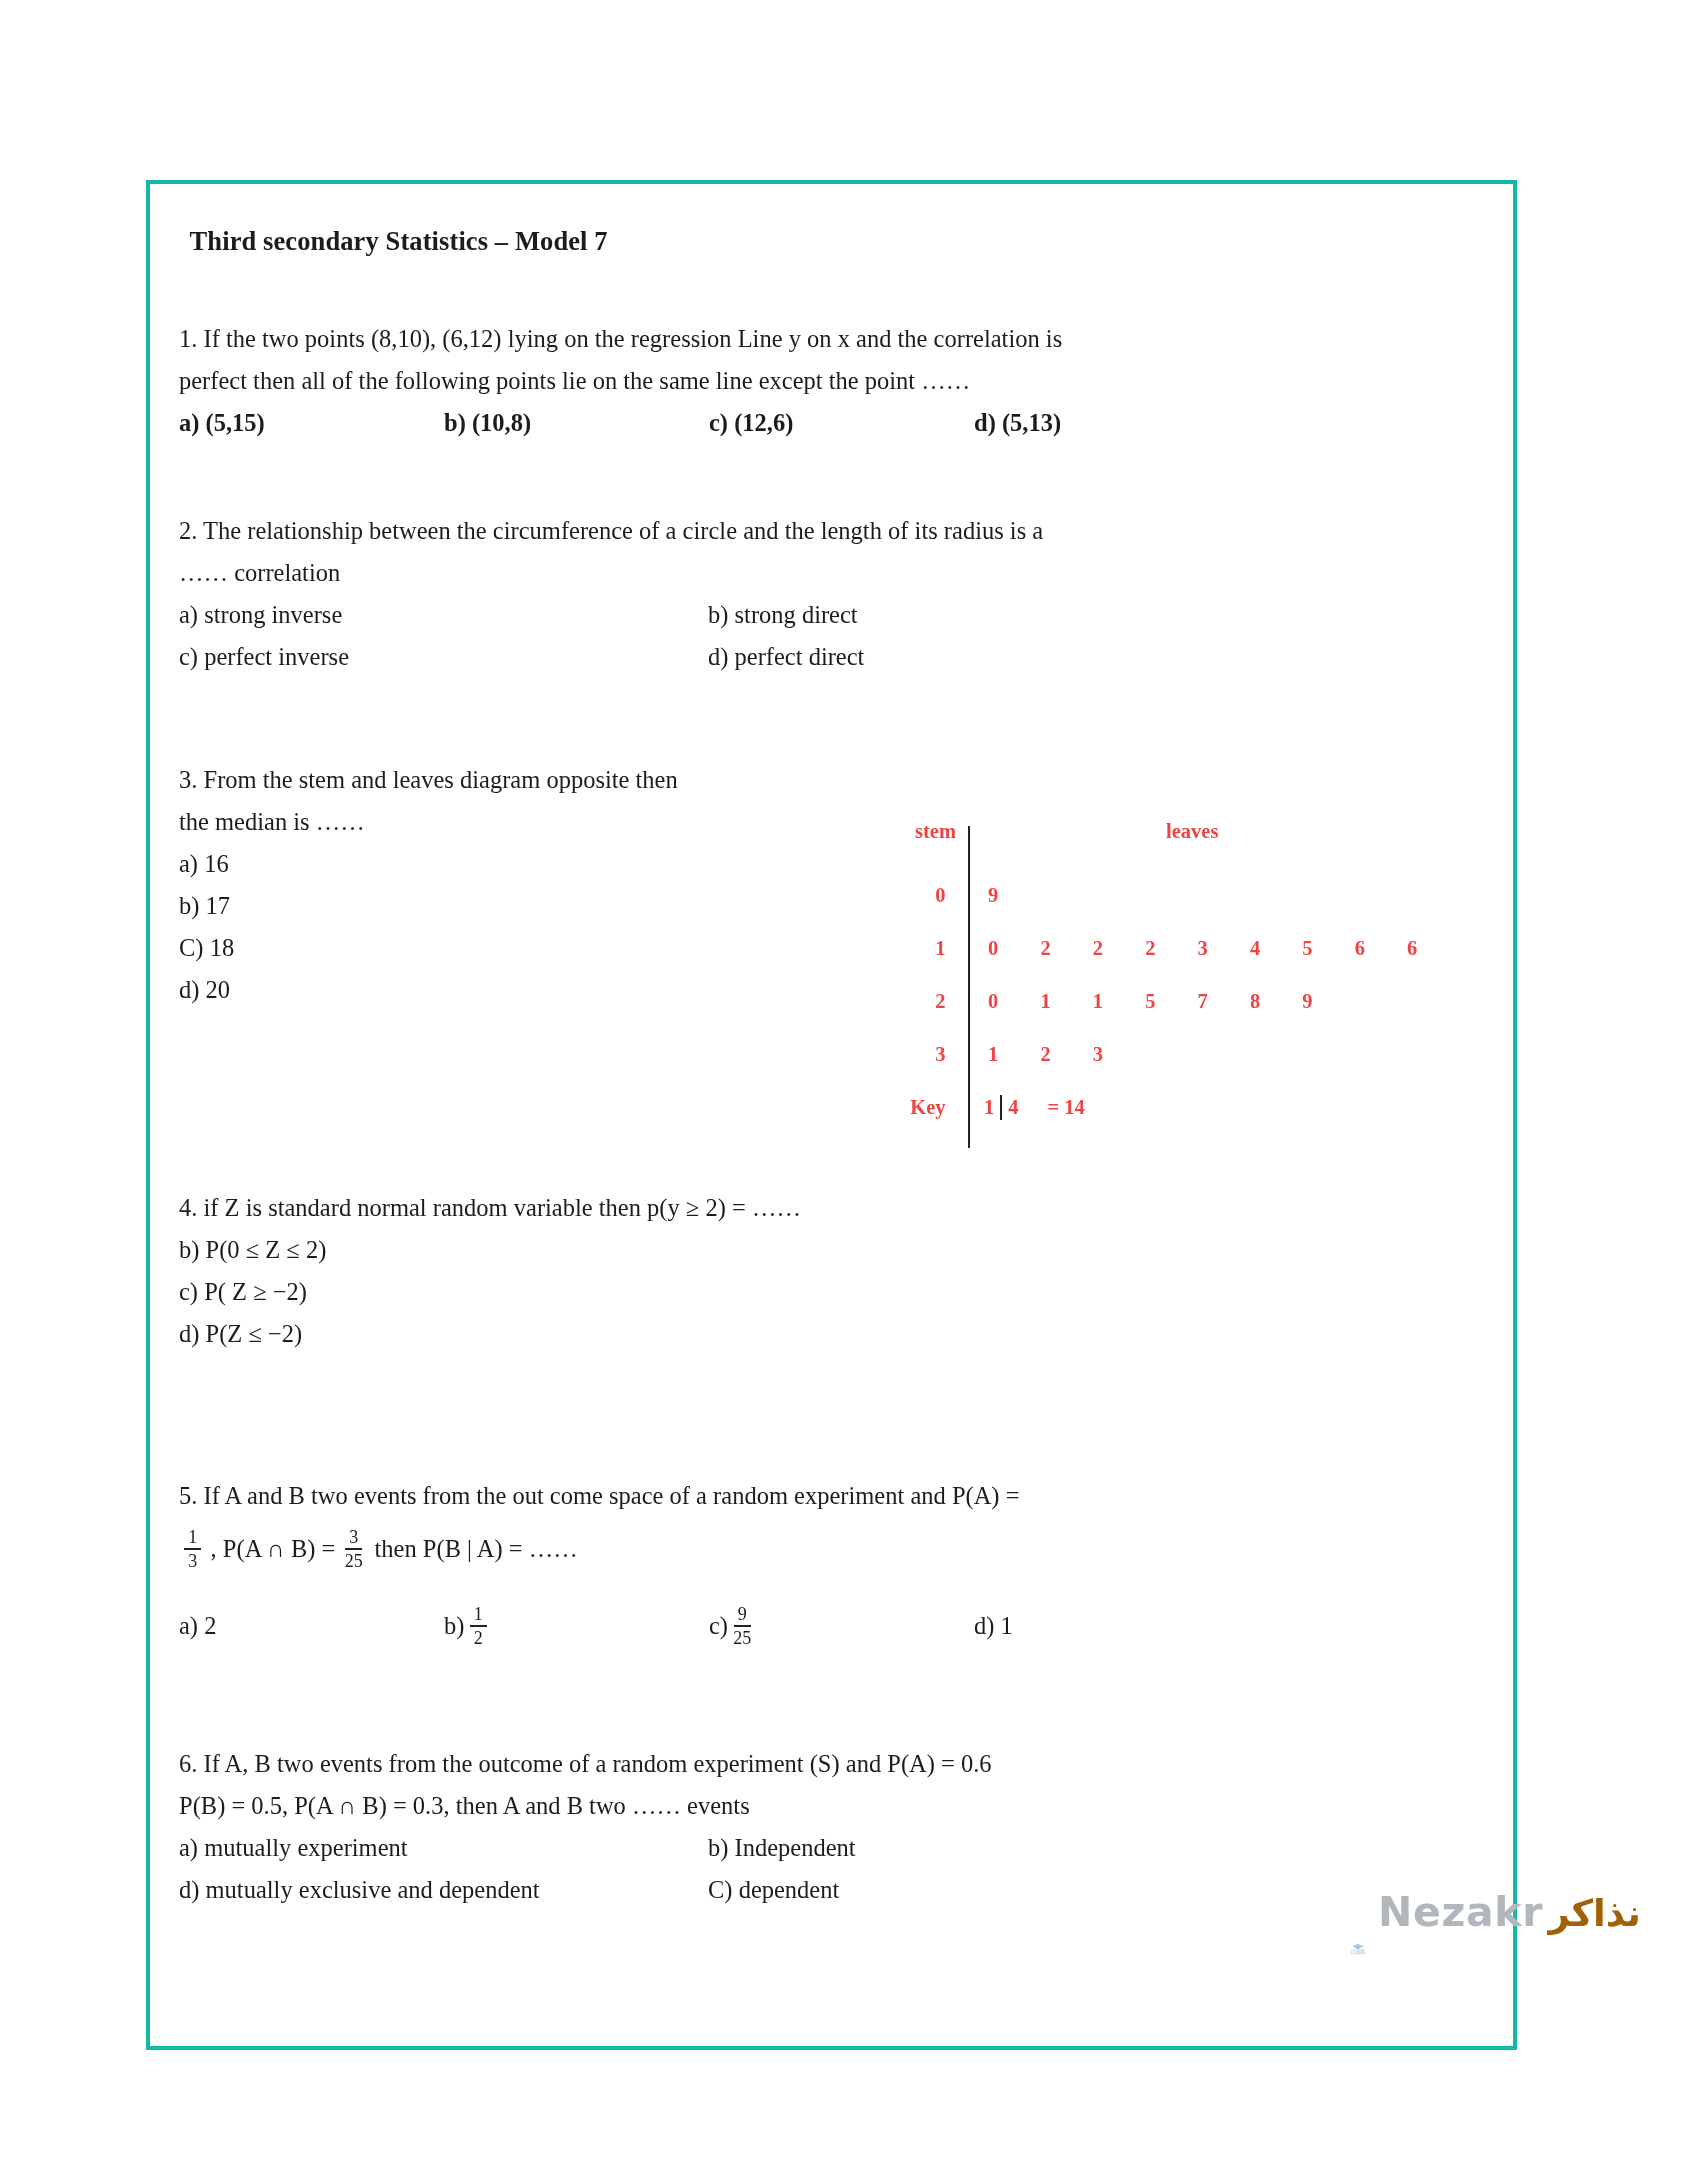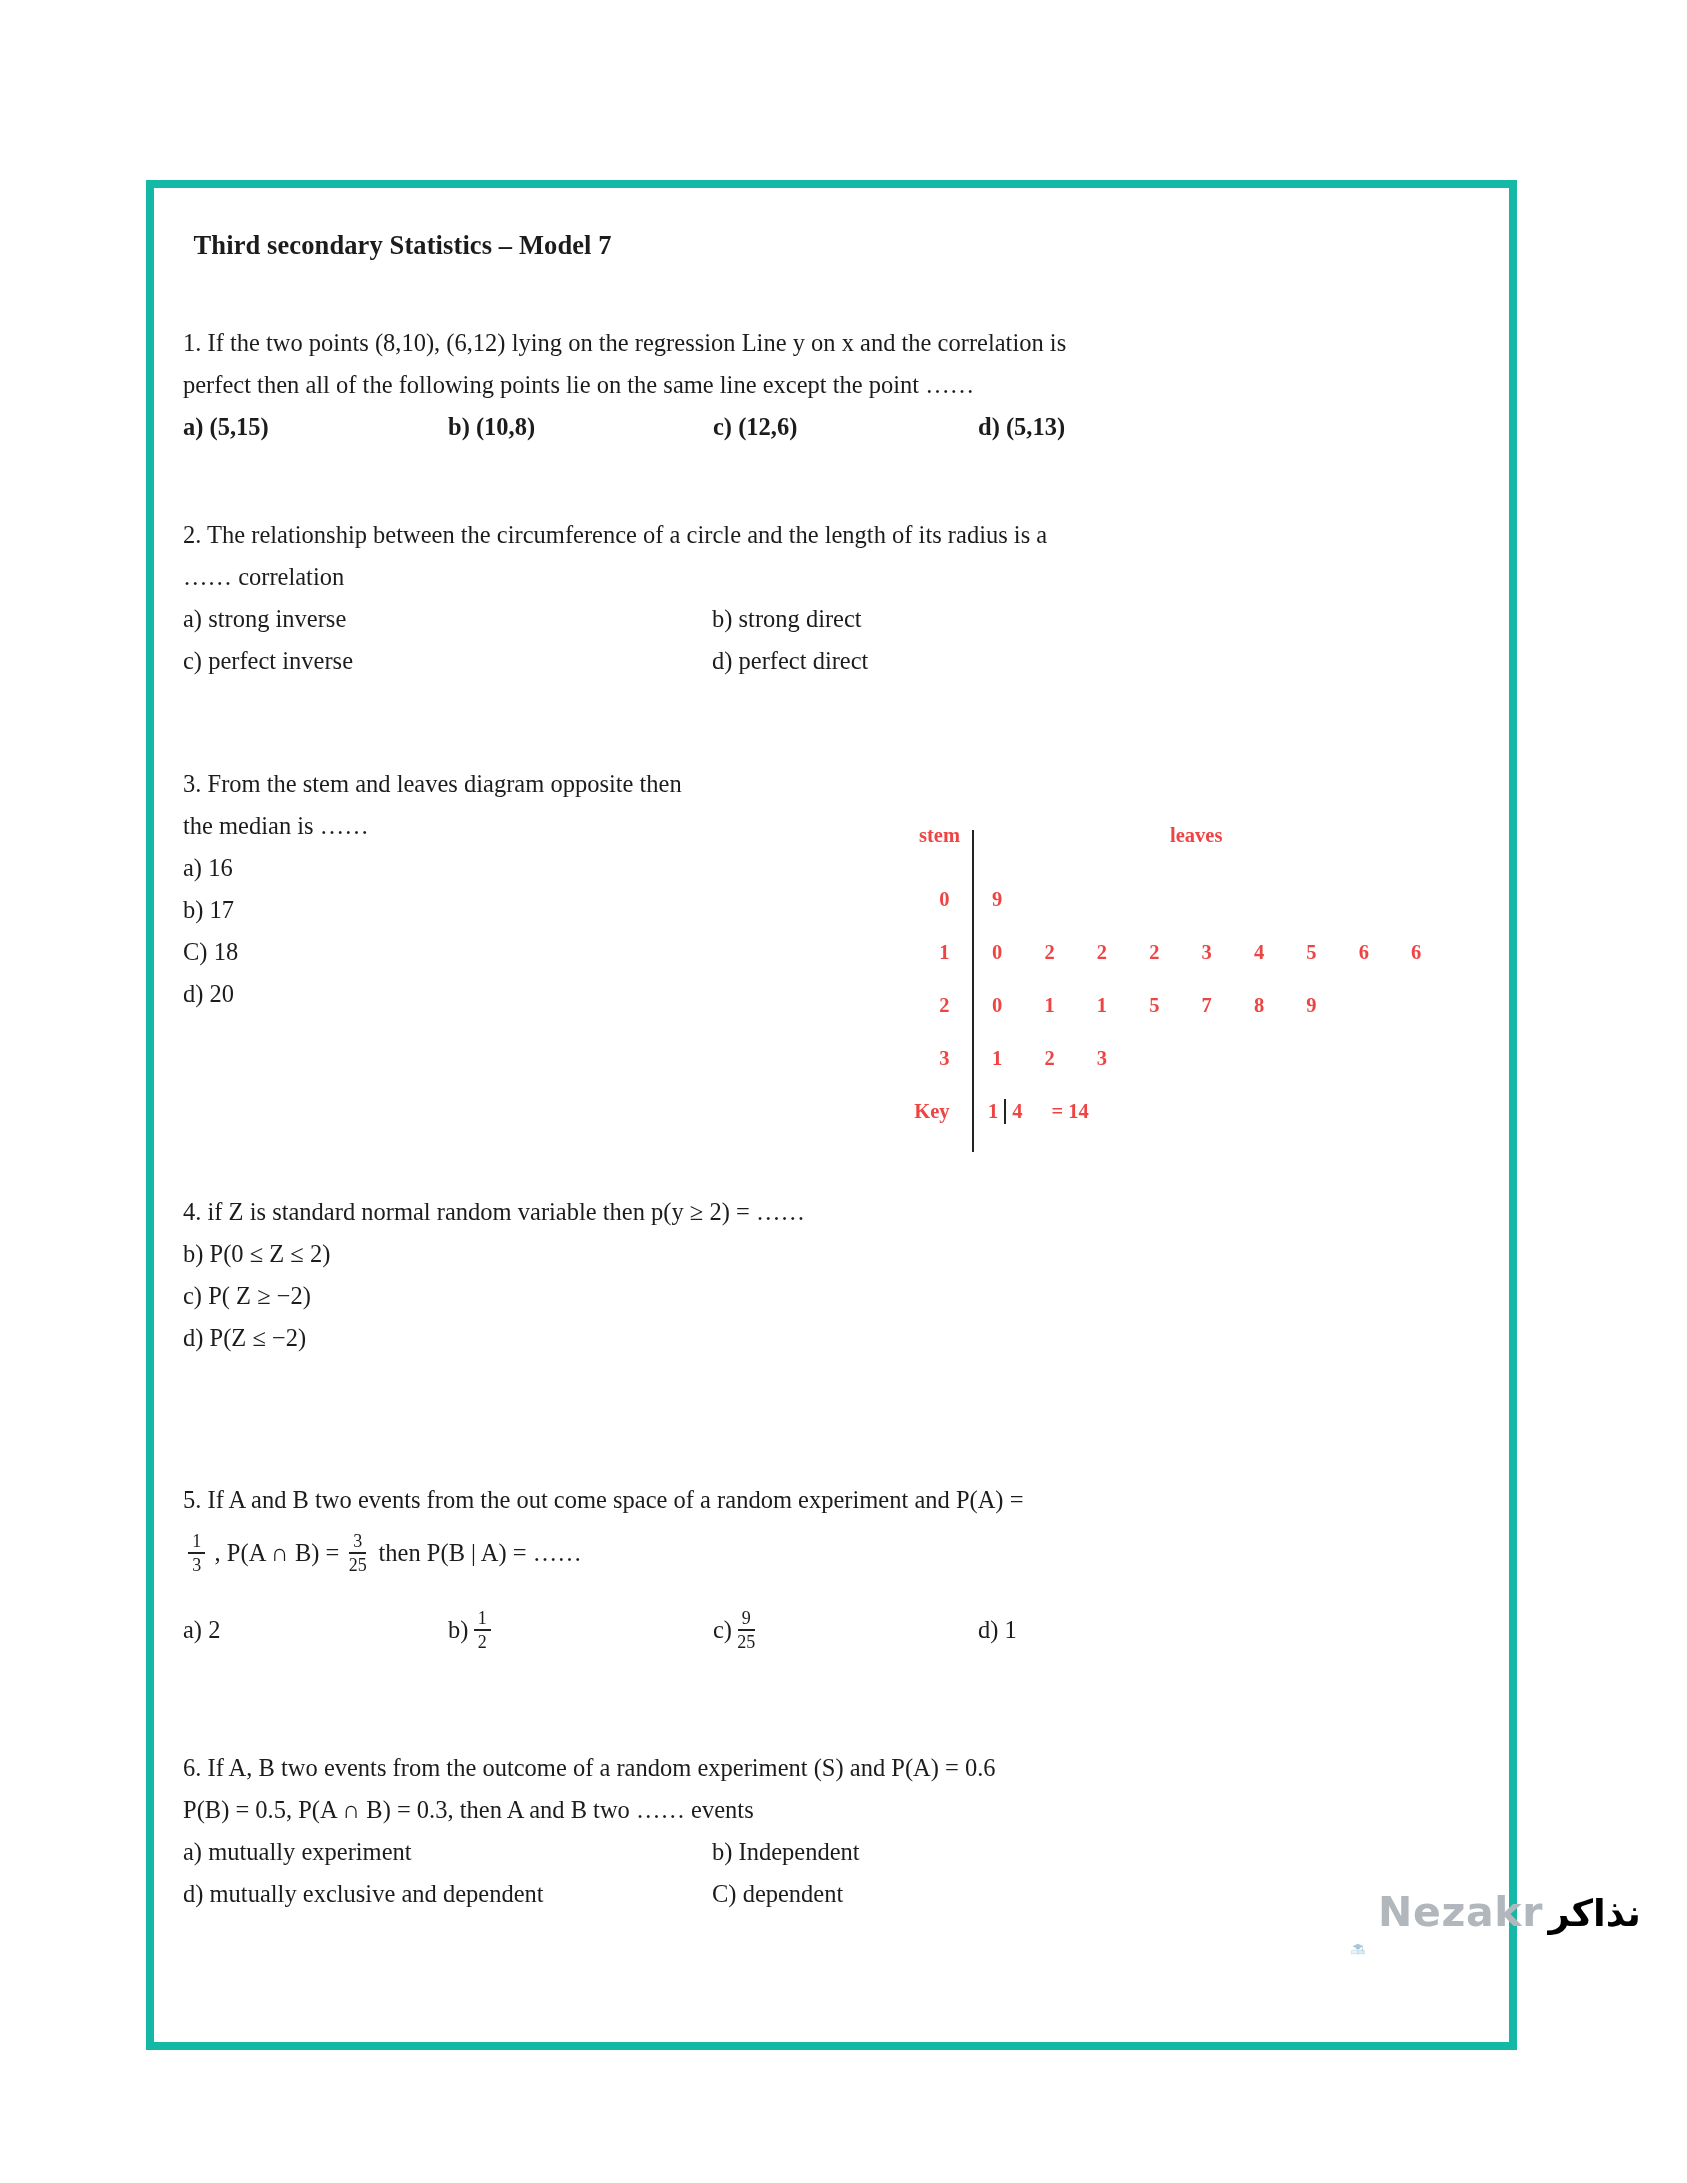--- a/index.html
+++ b/index.html
@@ -6,21 +6,21 @@
   html,body { background:#ffffff; }
   body {
     width:1687px; height:2183px;
     position:relative; overflow:hidden;
     font-family:"Liberation Serif","DejaVu Serif",serif;
     color:#1c1c1c;
   }
   .sheet {
     position:absolute; left:146px; top:180px;
     width:1371px; height:1870px;
-    border:8px solid #14b8a6;
+    border:4px solid #14b8a6;
     padding:37px 53px 0 29px;
     background:transparent;
   }
   .title {
     font-size:26.5px; font-weight:bold;
     margin:5.3px 0 0 10.6px; letter-spacing:0.1px;
   }
   .q-line { font-size:24.5px; line-height:42px; }
   .opt-row { display:flex;font-weight:bold; }
   .opt-row > .opt { width:265px; font-size:24.5px; line-height:42px; }
@@ -66,21 +66,21 @@
   .q5opts > .optcell:last-child { width:auto; }
 
   
   .watermark {
     position:absolute; left:1350px; top:1879px; width:291px;
     display:flex; flex-direction:row; align-items:flex-start; z-index:5;gap:12px;
   }
   .wm-text { display:flex; align-items:baseline; gap:5.3px; margin-top:9.3px;
     font-family:"DejaVu Sans","Liberation Sans",sans-serif; }
   .wm-latin { font-weight:bold; font-size:41px; color:#b1b7bd; letter-spacing:0.7px; }
-  .wm-arabic { font-weight:bold; font-size:37px; color:#000000; }
+  .wm-arabic { font-weight:bold; font-size:37px; color:#a16207; }
 </style>
 </head>
 <body>
 
 <div class="sheet">
 
   <h1 class="title">Third secondary Statistics – Model 7</h1>
 
   <section class="question" id="q1">
     <div class="q-line">1. If the two points (8,10), (6,12) lying on the regression Line y on x and the correlation is</div>

